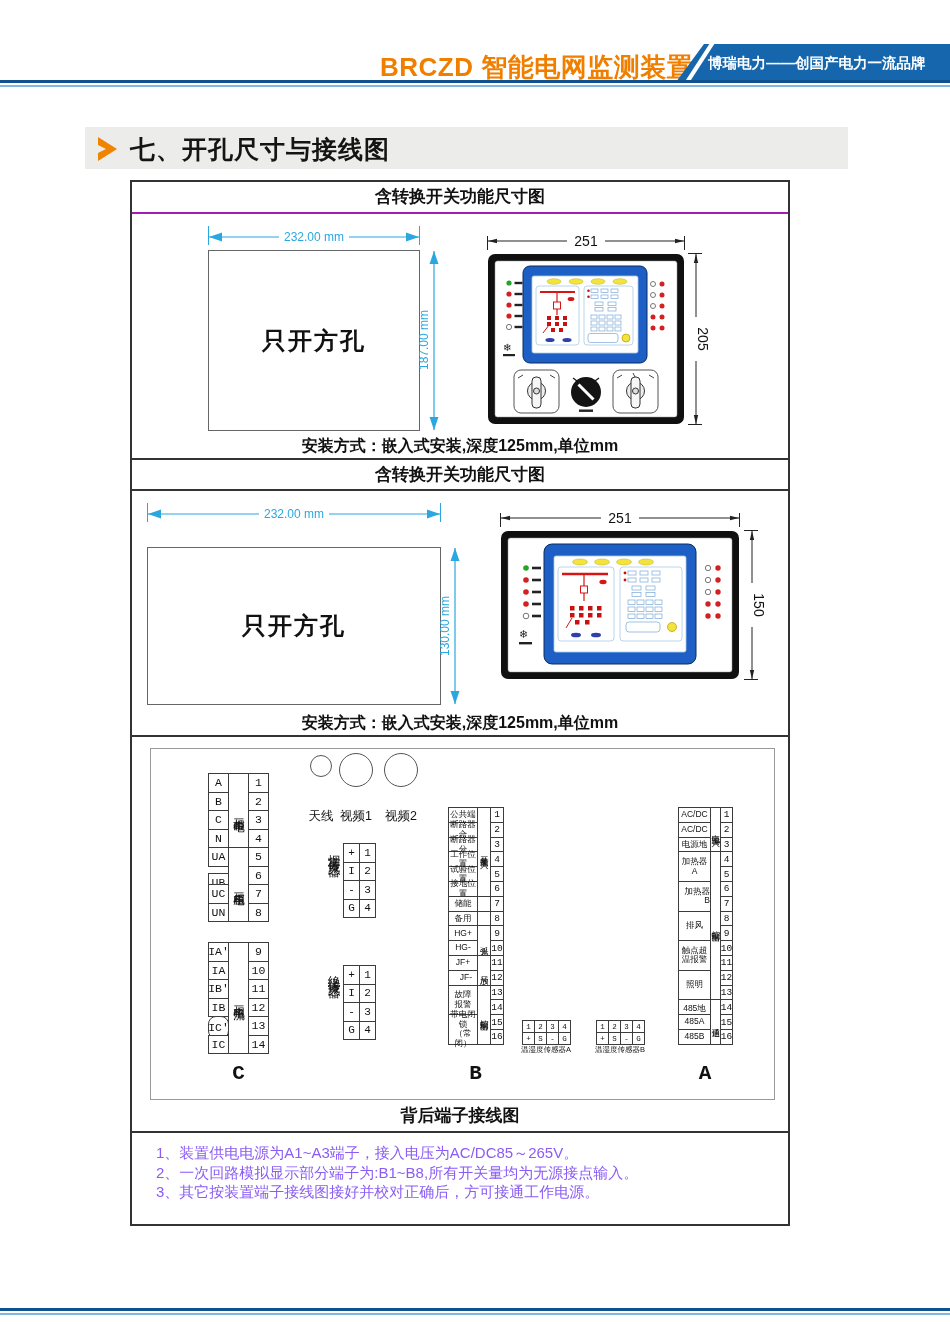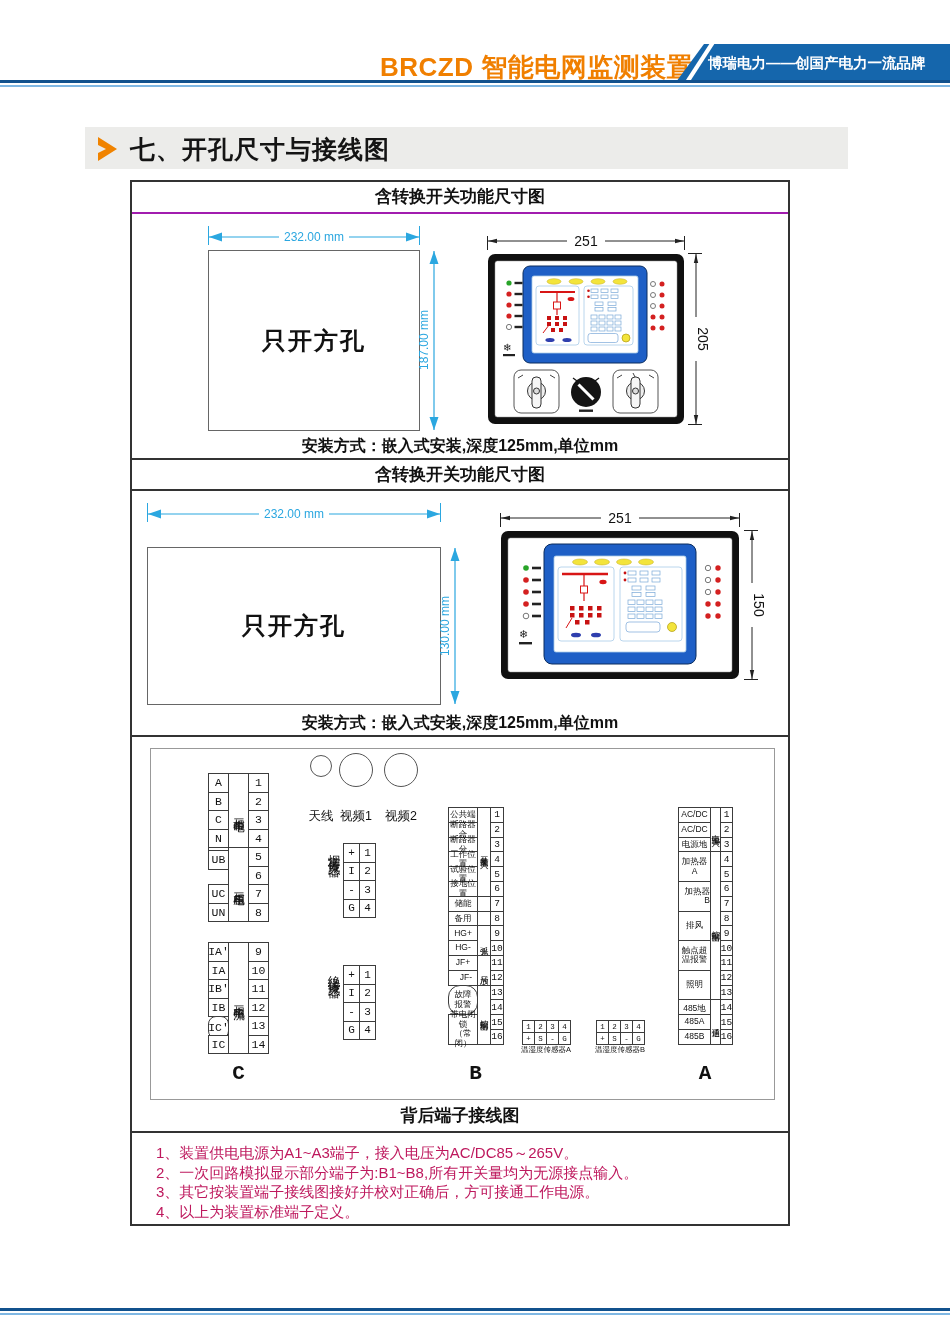--- a/index.html
+++ b/index.html
@@ -19,21 +19,21 @@
   #section-title{left:130px;top:133px;font-size:25px;font-weight:800;color:#141414;letter-spacing:1px}
   
   #main-box{left:130px;top:180px;width:660px;height:1046px;border:2px solid #333;background:#fff}
   .row-title{left:0;width:100%;text-align:center;font-size:17px;font-weight:800;color:#111}
   #fig1-title{top:0;height:32px;line-height:30px;border-bottom:2px solid #a21caf}
   #area1{left:0;top:32px;width:100%;height:244px}
   #fig2-title{top:276px;height:33px;line-height:29px;border-top:2px solid #333;border-bottom:2px solid #333}
   #area2{left:0;top:309px;width:100%;height:244px}
   #area3{left:0;top:553px;width:100%;height:398px;border-top:2px solid #333;border-bottom:2px solid #333}
   #notes-row{left:0;top:951px;width:100%;height:91px;padding:10px 0 0 24px}
-  .note-line{font-size:15px;font-weight:500;color:#be185d;line-height:19.6px;white-space:nowrap}
+  .note-line{font-size:15px;font-weight:500;color:#8b5cf6;line-height:19.6px;white-space:nowrap}
   
   .cut-square{border:1px solid #666;background:#fff;display:flex;align-items:center;justify-content:center}
   .hole-label{font-size:24px;font-weight:800;color:#111;letter-spacing:2px}
   .install-note{left:0;width:100%;text-align:center;font-size:16px;font-weight:700;color:#111}
   .fig-caption{left:0;width:100%;text-align:center;font-size:17px;font-weight:800;color:#111}
   
   #wiring-rect{left:18px;top:11px;width:625px;height:352px;border:1px solid #999;background:#fff}
   .tblock{position:absolute}
   .tcell{position:absolute;border:1px solid #3c3c3c;background:#fff;display:flex;align-items:center;justify-content:center;color:#111;text-align:center;white-space:pre-line}
   .vert{writing-mode:vertical-rl;text-orientation:upright;letter-spacing:1px}
@@ -391,21 +391,21 @@
             <div class="tcell mono12" style="left: 0px; top: 0px; width: 21px; height: 19.5px;">A</div>
             <div class="tcell mono12" style="left: 40px; top: 0px; width: 21px; height: 19.5px;">1</div>
             <div class="tcell mono12" style="left: 0px; top: 18.5px; width: 21px; height: 19.5px;">B</div>
             <div class="tcell mono12" style="left: 40px; top: 18.5px; width: 21px; height: 19.5px;">2</div>
             <div class="tcell mono12" style="left: 0px; top: 37px; width: 21px; height: 19.5px;">C</div>
             <div class="tcell mono12" style="left: 40px; top: 37px; width: 21px; height: 19.5px;">3</div>
             <div class="tcell mono12" style="left: 0px; top: 55.5px; width: 21px; height: 19.5px;">N</div>
             <div class="tcell mono12" style="left: 40px; top: 55.5px; width: 21px; height: 19.5px;">4</div>
             <div class="tcell mono12" style="left: 0px; top: 74px; width: 21px; height: 19.5px;">UA</div>
             <div class="tcell mono12" style="left: 40px; top: 74px; width: 21px; height: 19.5px;">5</div>
-            <div class="tcell mono12" style="left: 0px; top: 77px; width: 21px; height: 19.5px;">UB</div>
+            <div class="tcell mono12" style="left: 0px; top: 100px; width: 21px; height: 19.5px;">UB</div>
             <div class="tcell mono12" style="left: 40px; top: 92.5px; width: 21px; height: 19.5px;">6</div>
             <div class="tcell mono12" style="left: 0px; top: 111px; width: 21px; height: 19.5px;">UC</div>
             <div class="tcell mono12" style="left: 40px; top: 111px; width: 21px; height: 19.5px;">7</div>
             <div class="tcell mono12" style="left: 0px; top: 129.5px; width: 21px; height: 19.5px;">UN</div>
             <div class="tcell mono12" style="left: 40px; top: 129.5px; width: 21px; height: 19.5px;">8</div>
             <div class="tcell vert cjk12" style="left: 20px; top: 0px; width: 21px; height: 75px;">三相带电</div>
             <div class="tcell vert cjk12" style="left: 20px; top: 74px; width: 21px; height: 75px;">三相电压</div>
           </div>
           <div class="tblock" style="left: 57px; top: 193px;">
             <div class="tcell mono12" style="left: 0px; top: 0px; width: 21px; height: 19.5px;">IA'</div>
@@ -460,21 +460,21 @@
             <div class="tcell cjk8" style="left: 0px; top: 103.6px; width: 30px; height: 15.8px;">备用</div>
             <div class="tcell mono9" style="left: 42px; top: 103.6px; width: 14px; height: 15.8px;">8</div>
             <div class="tcell cjk8" style="left: 0px; top: 118.4px; width: 30px; height: 15.8px;">HG+</div>
             <div class="tcell mono9" style="left: 42px; top: 118.4px; width: 14px; height: 15.8px;">9</div>
             <div class="tcell cjk8" style="left: 0px; top: 133.2px; width: 30px; height: 15.8px;">HG-</div>
             <div class="tcell mono9" style="left: 42px; top: 133.2px; width: 14px; height: 15.8px;">10</div>
             <div class="tcell cjk8" style="left: 0px; top: 148px; width: 30px; height: 15.8px;">JF+</div>
             <div class="tcell mono9" style="left: 42px; top: 148px; width: 14px; height: 15.8px;">11</div>
             <div class="tcell cjk8" style="left: 0px; top: 162.8px; width: 36px; height: 15.8px;">JF-</div>
             <div class="tcell mono9" style="left: 42px; top: 162.8px; width: 14px; height: 15.8px;">12</div>
-            <div class="tcell cjk8" style="left: 0px; top: 177.6px; width: 30px; height: 30.6px; border-radius: 12px;">故障
+            <div class="tcell cjk8" style="left: 0px; top: 177.6px; width: 30px; height: 30.6px;">故障
 报警</div>
             <div class="tcell mono9" style="left: 42px; top: 177.6px; width: 14px; height: 15.8px;">13</div>
             <div class="tcell mono9" style="left: 42px; top: 192.4px; width: 14px; height: 15.8px;">14</div>
             <div class="tcell cjk8" style="left: 0px; top: 207.2px; width: 30px; height: 30.6px;">带电闭锁
 （常闭）</div>
             <div class="tcell mono9" style="left: 42px; top: 207.2px; width: 14px; height: 15.8px;">15</div>
             <div class="tcell mono9" style="left: 42px; top: 222px; width: 14px; height: 15.8px;">16</div>
             <div class="tcell vert cjk8" style="left: 29px; top: 0px; width: 14px; height: 89.8px;">开关量输入</div>
             <div class="tcell vert cjk8" style="left: 29px; top: 88.8px; width: 14px; height: 15.8px;"></div>
             <div class="tcell vert cjk8" style="left: 29px; top: 103.6px; width: 14px; height: 15.8px;"></div>
@@ -536,19 +536,18 @@
             <div class="tcell mono7" style="left: 36px; top: 12px; width: 13px; height: 13px;">G</div>
           </div>
         </div>
       <div class="abs fig-caption" style="top:367px">背后端子接线图</div>
     </div>
 
     <div class="abs" id="notes-row">
       <div class="note-line">1、装置供电电源为A1~A3端子，接入电压为AC/DC85～265V。</div>
       <div class="note-line">2、一次回路模拟显示部分端子为:B1~B8,所有开关量均为无源接点输入。</div>
       <div class="note-line">3、其它按装置端子接线图接好并校对正确后，方可接通工作电源。</div>
-      <div class="note-line">4、以上为装置标准端子定义。</div>
     </div>
   </div>
 
   <div class="abs rule-dark" style="top:1308px"></div>
   <div class="abs rule-light" style="top:1313px"></div>
 </div>
 
 </body></html>

